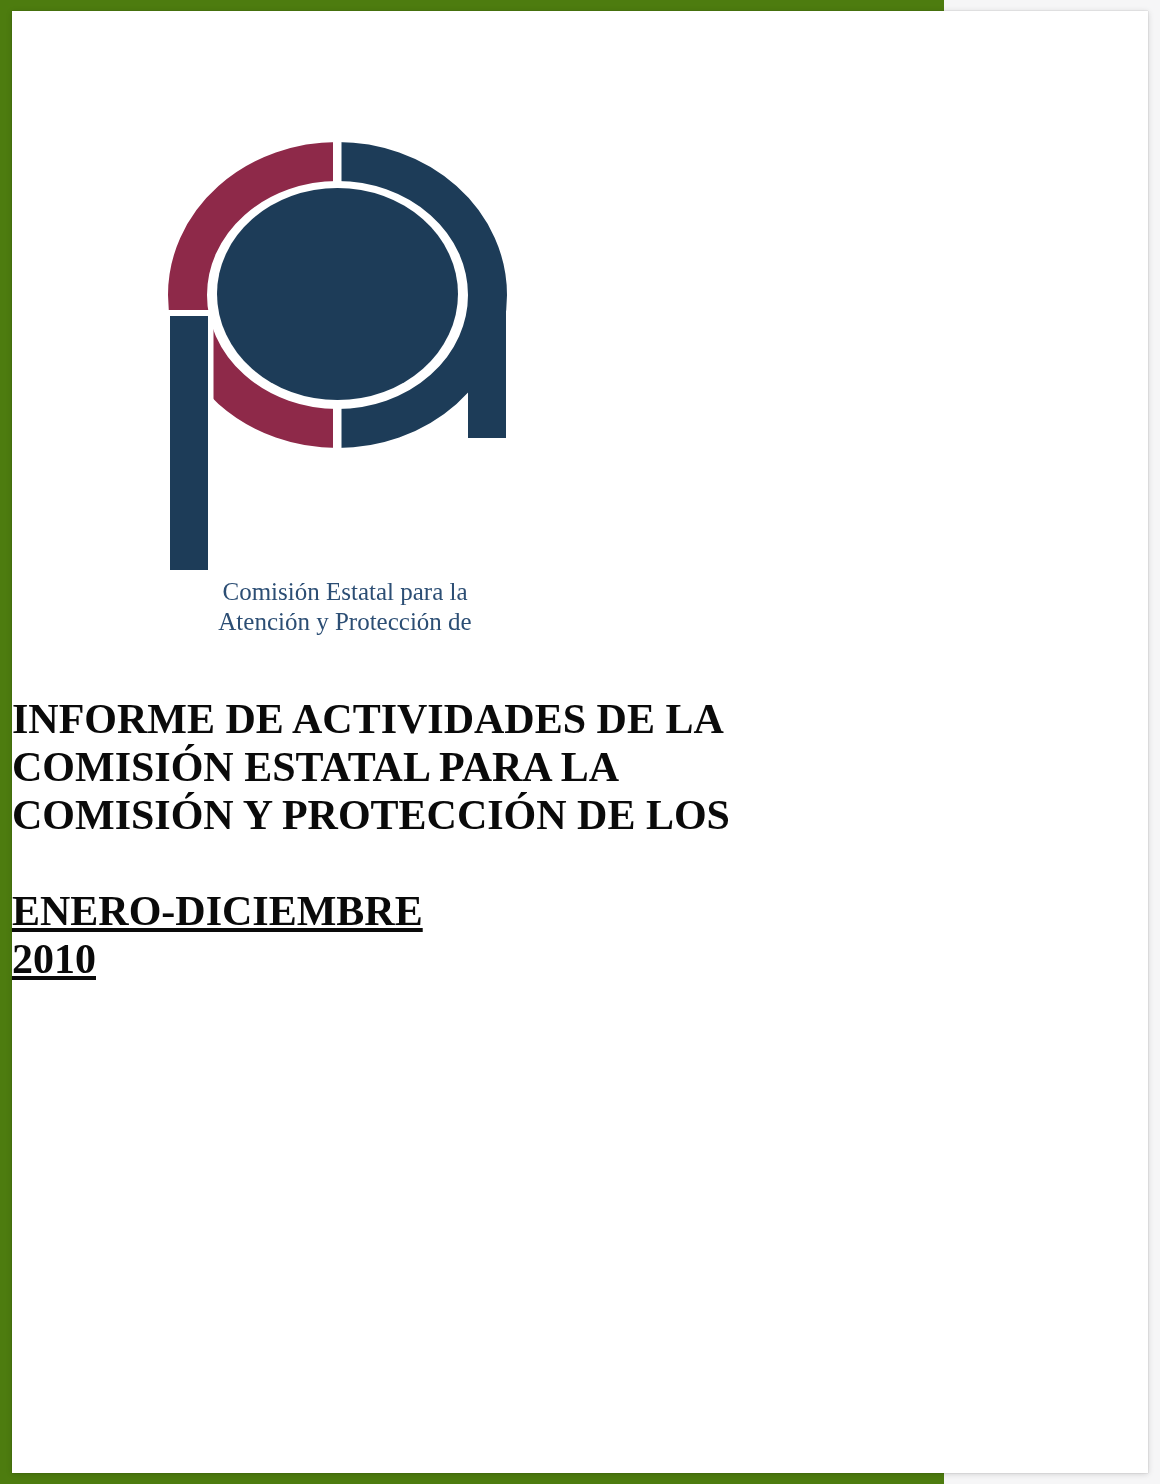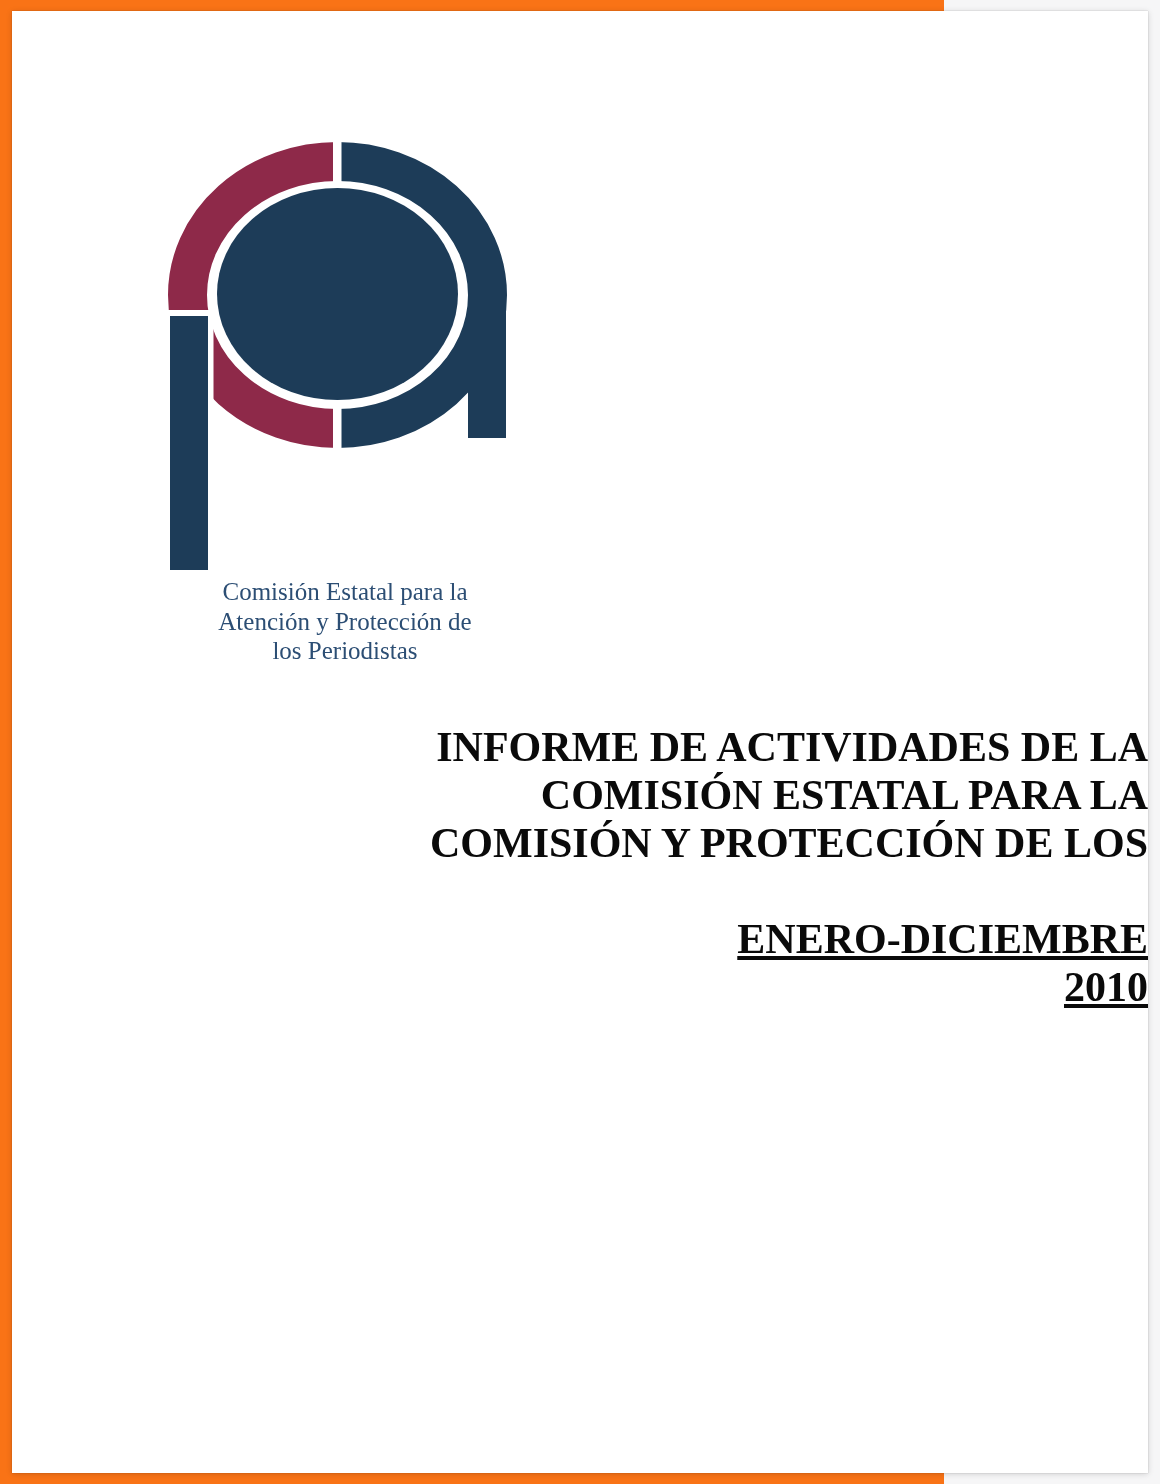--- a/index.html
+++ b/index.html
@@ -8,21 +8,21 @@
     width: 1160px;
     height: 1484px;
     background: #f6f6f7;
     overflow: hidden;
     font-family: "Liberation Serif", "DejaVu Serif", serif;
   }
   .viewer {
     position: relative;
     width: 944px;
     height: 1484px;
-    background: #f97316;
+    background: #4d7c0f;
   }
   .page {
     position: absolute;
     left: 12px;
     top: 11px;
     width: 1136px;
     height: 1462px;
     background: #ffffff;
     box-shadow: 0 1px 6px rgba(0,0,0,0.16), 0 0 1px rgba(0,0,0,0.25);
   }
@@ -49,26 +49,25 @@
     text-align: center;
     font-size: 25px;
     line-height: 29.5px;
     font-weight: 400;
   }
   .title-block {
     position: absolute;
     left: 0;
     top: 684px;
     width: 1136px;
-    text-align: right;
+    text-align: left;
     font-weight: 700;
     font-size: 42px;
     line-height: 48px;
     color: #0a0a0a;
-    margin-top: 28px;
   }
   .title-line { white-space: nowrap; }
   .title-gap { height: 48px; }
   .subtitle-line { white-space: nowrap; text-decoration: underline; }
 </style>
 </head>
 <body>
 
 <div class="viewer">
   <div class="page">
@@ -89,21 +88,20 @@
         <rect x="9.5" y="180" width="49" height="260" fill="#ffffff"></rect>
 
         <rect x="15" y="186" width="38" height="254" fill="#1d3c58"></rect>
 
         <ellipse cx="182.5" cy="164" rx="120.5" ry="106" fill="#1d3c58"></ellipse>
       </svg>
 
       <div class="logo-caption" style="left:9px; top:447px; width:362px; color:#2c4e74;">
         <div>Comisión Estatal para la</div>
         <div>Atención y Protección de</div>
-        <div>los Periodistas</div>
       </div>
     </div>
 
     <div class="title-block">
       <div class="title-line">INFORME DE ACTIVIDADES DE LA</div>
       <div class="title-line">COMISIÓN ESTATAL PARA LA</div>
       <div class="title-line">COMISIÓN Y PROTECCIÓN DE LOS</div>
       <div class="title-gap"></div>
       <div class="subtitle-line">ENERO-DICIEMBRE</div>
       <div class="subtitle-line">2010</div>

